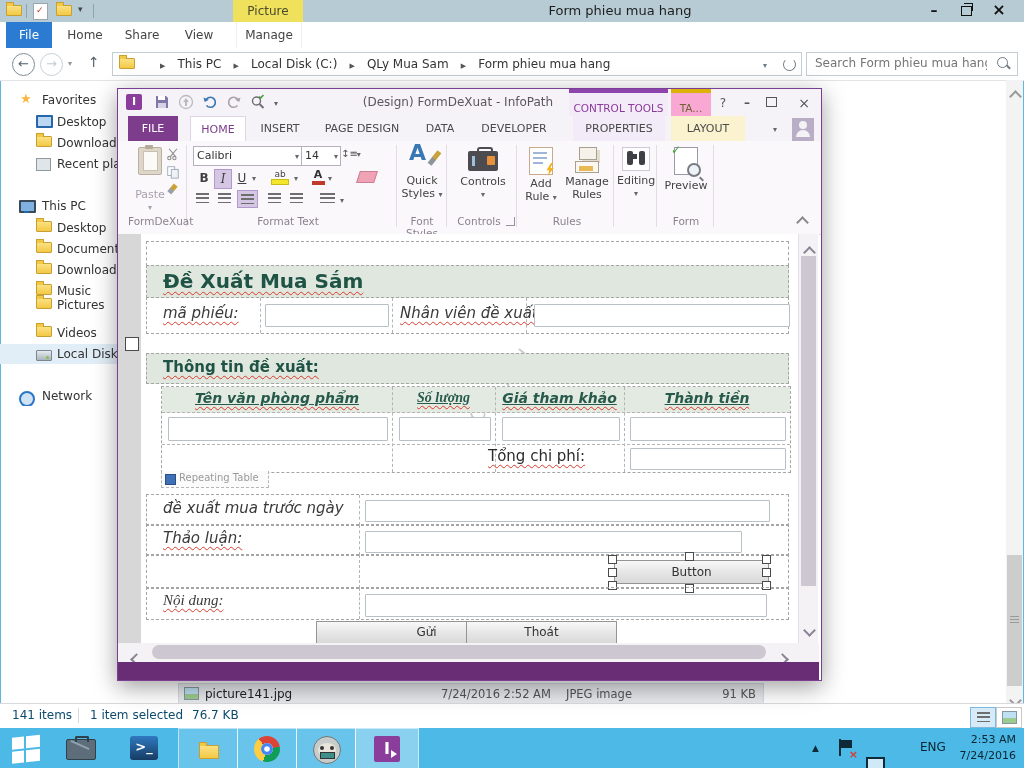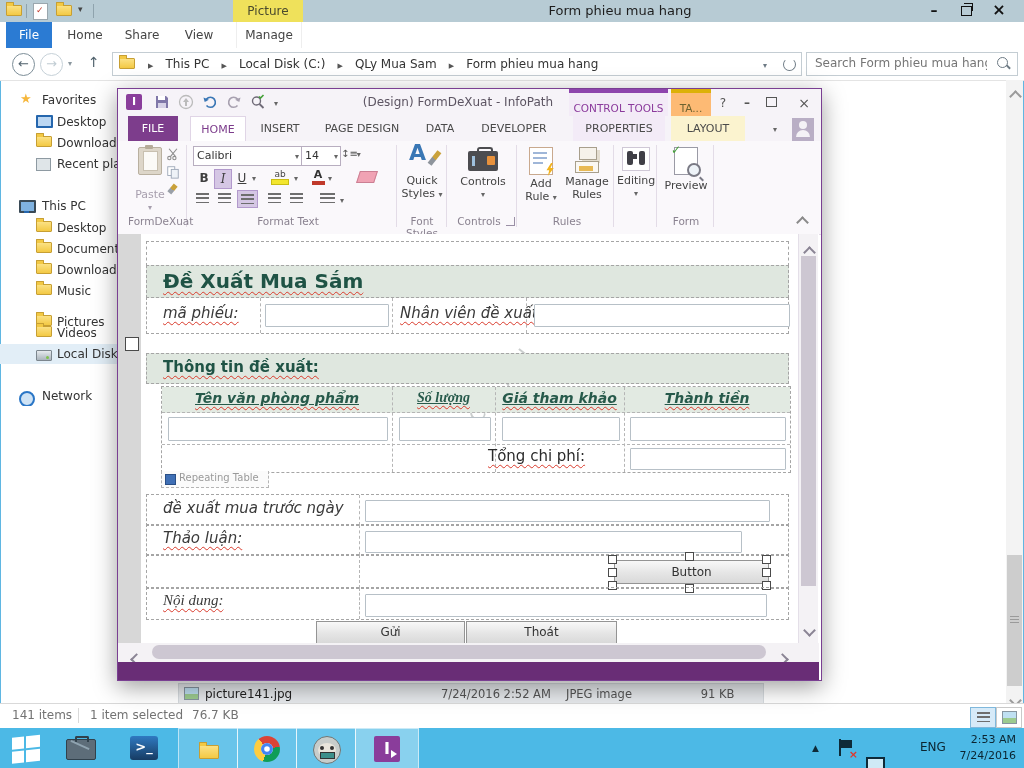--- a/index.html
+++ b/index.html
@@ -35,31 +35,31 @@
   .star-ico{color:#f6b73c;font-size:13px;line-height:18px;}
   .scrollbar{background:#f3f3f3;}
   .sc-thumb{background:#cdcdcd;}
   .chev{display:inline-block;width:7px;height:7px;border-left:2px solid #9a9a9a;border-bottom:2px solid #9a9a9a;}
   .chev.up{transform:rotate(135deg);}
   .chev.down{transform:rotate(-45deg);}
   .chev.left{transform:rotate(45deg);}
   .chev.right{transform:rotate(225deg);}
   .file-row{background:#e6e9ec;border:1px solid #d5dade;}
   .img-ico{width:13px;height:11px;border:1px solid #8795a0;background:linear-gradient(#bfe0f2 55%,#9ccb8f 55%);position:relative;}
-  .statusbar{left:0;top:703px;width:1024px;height:25px;background:#fff;border-top:1px solid #d9d9d9;font-size:12px;color:#737373;}
+  .statusbar{left:0;top:703px;width:1024px;height:25px;background:#fff;border-top:1px solid #d9d9d9;font-size:12px;color:#0c4a6e;}
   .viewbtn{width:24px;height:19px;border:1px solid #c9c9c9;background:#fff;}
   .viewbtn.on{border-color:#7fb8dc;background:#d6eaf8;}
   .bars{width:13px;height:10px;background:repeating-linear-gradient(to bottom,#6e6e6e 0 2px,transparent 2px 4.3px);}
   
   #ipwin{left:117px;top:88px;width:703px;height:591px;background:#fff;border:1px solid #7a3f92;box-shadow:0 6px 22px rgba(0,0,0,.38);}
   .ip-titlebar{left:0;top:0;width:703px;height:27px;background:#f6f3f8;}
   .ip-title{font-size:12px;color:#5c5462;}
   .ctx-block{height:27px;font-size:10.5px;text-align:center;line-height:30px;}
   .ct-purple{background:#f3ebf7;color:#8b3a9c;border-top:4px solid #8e44ad;}
-  .ct-yellow{background:#fdba74;color:#6e6330;border-top:4px solid #dcb108;}
+  .ct-yellow{background:#f9a8d4;color:#6e6330;border-top:4px solid #dcb108;}
   .ip-ctrl{font-size:12px;color:#555;text-align:center;line-height:20px;}
   .ip-tabs{left:0;top:27px;width:703px;height:25px;background:#f6f3f8;font-size:11px;color:#4a4a4a;}
   .ip-tab{text-align:center;line-height:25px;}
   .ip-file{background:#7d3d8c;color:#fff;}
   .ip-home{background:#fff;border:1px solid #e0d5e6;border-bottom:none;color:#7d3d8c;}
   .ribbon{left:0;top:52px;width:703px;height:93px;background:#faf8fb;border-bottom:1px solid #e2d9e7;font-size:11px;color:#444;}
   .gsep{position:absolute;top:4px;width:1px;height:82px;background:#e3dce7;}
   .glabel{position:absolute;top:74px;font-size:10.5px;color:#8a8290;text-align:center;}
   .combo{border:1px solid #b8aec0;background:#fff;font-size:11px;color:#333;line-height:18px;padding:0 3px;}
   .smbtn{position:absolute;height:18px;text-align:center;line-height:18px;font-size:12px;color:#3f3f3f;}
@@ -133,21 +133,21 @@
 
   <div class="abs addr-row">
     <div class="abs navcirc" style="left:12px;top:5px;">←</div>
     <div class="abs navcirc dis" style="left:40px;top:5px;"><span style="font-size:13px;">→</span></div>
     <div class="abs dd" style="left:68px;top:11px;color:#8b979e;">▾</div>
     <div class="abs" style="left:88px;top:6px;font-size:14px;color:#51626d;">↑</div>
     <div class="abs addr-box" style="left:112px;top:4px;width:688px;">
       <div class="abs" style="left:6px;top:5px;">
           <div class="folder-ico" style="margin-top:0;"></div>
         </div>
-      <div class="abs nw" style="left:28px;top:0;">
+      <div class="abs nw" style="left:40px;top:0;">
         <span class="crumb-sep">▶</span>
         <span class="crumb">This PC</span>
         <span class="crumb-sep">▶</span>
         <span class="crumb">Local Disk (C:)</span>
         <span class="crumb-sep">▶</span>
         <span class="crumb">QLy Mua Sam</span>
         <span class="crumb-sep">▶</span>
         <span class="crumb">Form phieu mua hang</span>
       </div>
       <div class="abs dd" style="left:650px;top:8px;color:#6d7a84;">▾</div>
@@ -205,21 +205,21 @@
           <span class="folder-ico" style="display:block;margin-top:2px;"></span>
         </span>
         <span style="position:absolute;left:57px;">Downloads</span>
       </div>
     <div class="sb-item" style="top:201px;">
         <span class="sb-ico" style="left:36px;top:1px;">
           <span class="folder-ico" style="display:block;margin-top:2px;"></span>
         </span>
         <span style="position:absolute;left:57px;">Music</span>
       </div>
-    <div class="sb-item" style="top:232px;text-align:center;">
+    <div class="sb-item" style="top:215px;text-align:center;">
         <span class="sb-ico" style="left:36px;top:1px;">
           <span class="folder-ico" style="display:block;margin-top:2px;"></span>
         </span>
         <span style="position:absolute;left:57px;">Pictures</span>
       </div>
     <div class="sb-item" style="top:243px;">
         <span class="sb-ico" style="left:36px;top:1px;">
           <span class="folder-ico" style="display:block;margin-top:2px;"></span>
         </span>
         <span style="position:absolute;left:57px;">Videos</span>
@@ -245,21 +245,21 @@
       <div class="abs" style="left:3px;top:61px;width:9px;height:8px;background:repeating-linear-gradient(to bottom,#9a9a9a 0 1px,transparent 1px 3px);"></div>
     </div>
     <div class="abs" style="left:5px;top:610px;"><span class="chev down"></span></div>
   </div>
 
   <div class="abs file-row" style="left:178px;top:683px;width:584px;height:20px;">
     <div class="abs img-ico" style="left:5px;top:3px;"></div>
     <div class="abs nw" style="left:26px;top:0;font-size:12px;color:#222;line-height:20px;">picture141.jpg</div>
     <div class="abs nw" style="left:262px;top:0;font-size:11.5px;color:#555;line-height:20px;">7/24/2016 2:52 AM</div>
     <div class="abs nw" style="left:387px;top:0;font-size:11.5px;color:#555;line-height:20px;">JPEG image</div>
-    <div class="abs nw" style="left:500px;top:0;width:77px;text-align:center;font-size:11.5px;color:#555;line-height:20px;">91 KB</div>
+    <div class="abs nw" style="left:500px;top:0;width:77px;text-align:right;font-size:11.5px;color:#555;line-height:20px;">91 KB</div>
   </div>
 
   <div class="abs statusbar">
     <span class="abs nw" style="left:12px;top:4px;">141 items</span>
     <span class="abs" style="left:78px;top:4px;width:1px;height:15px;background:#d9d9d9;"></span>
     <span class="abs nw" style="left:90px;top:4px;">1 item selected</span>
     <span class="abs nw" style="left:192px;top:4px;">76.7 KB</span>
     <div class="abs viewbtn on" style="left:970px;top:3px;">
         <div class="bars" style="margin:4px auto 0;"></div>
       </div>
@@ -533,21 +533,21 @@
       <div class="hdl" style="left:538px;top:29px;"></div>
       <div class="hdl" style="left:615px;top:26px;"></div>
     </div>
 
     <div class="abs dash" style="left:28px;top:498px;width:641px;height:31px;">
       <div class="abs" style="left:212px;top:0;height:31px;border-left:1px dashed #b5b5b5;"></div>
       <span class="abs nw flabel" style="left:16px;top:4px;font-family:Liberation Serif, serif;"><span class="sq">Nội dung:</span></span>
       <div class="abs inp" style="left:218px;top:6px;width:400px;height:21px;"></div>
     </div>
 
-    <div class="abs btn3d" style="left:198px;top:532px;width:147px;height:21px;line-height:21px;">Gửi</div>
+    <div class="abs btn3d" style="left:198px;top:532px;width:147px;height:21px;line-height:21px;padding-left:36px;">Gửi</div>
     <div class="abs btn3d" style="left:348px;top:532px;width:149px;height:21px;line-height:21px;">Thoát</div>
 
     <div class="abs" style="left:680px;top:145px;width:19px;height:409px;background:#f4f2f5;border-left:1px solid #e4dfe8;">
       <div class="abs" style="left:6px;top:8px;"><span class="chev up" style="border-color:#8a8494;"></span></div>
       <div class="abs" style="left:2px;top:22px;width:15px;height:330px;background:#cdc7d2;"></div>
       <div class="abs" style="left:6px;top:386px;"><span class="chev down" style="border-color:#8a8494;"></span></div>
     </div>
 
     <div class="abs hscroll">
       <div class="abs" style="left:14px;top:6px;"><span class="chev left" style="border-color:#8a8494;"></span></div>

